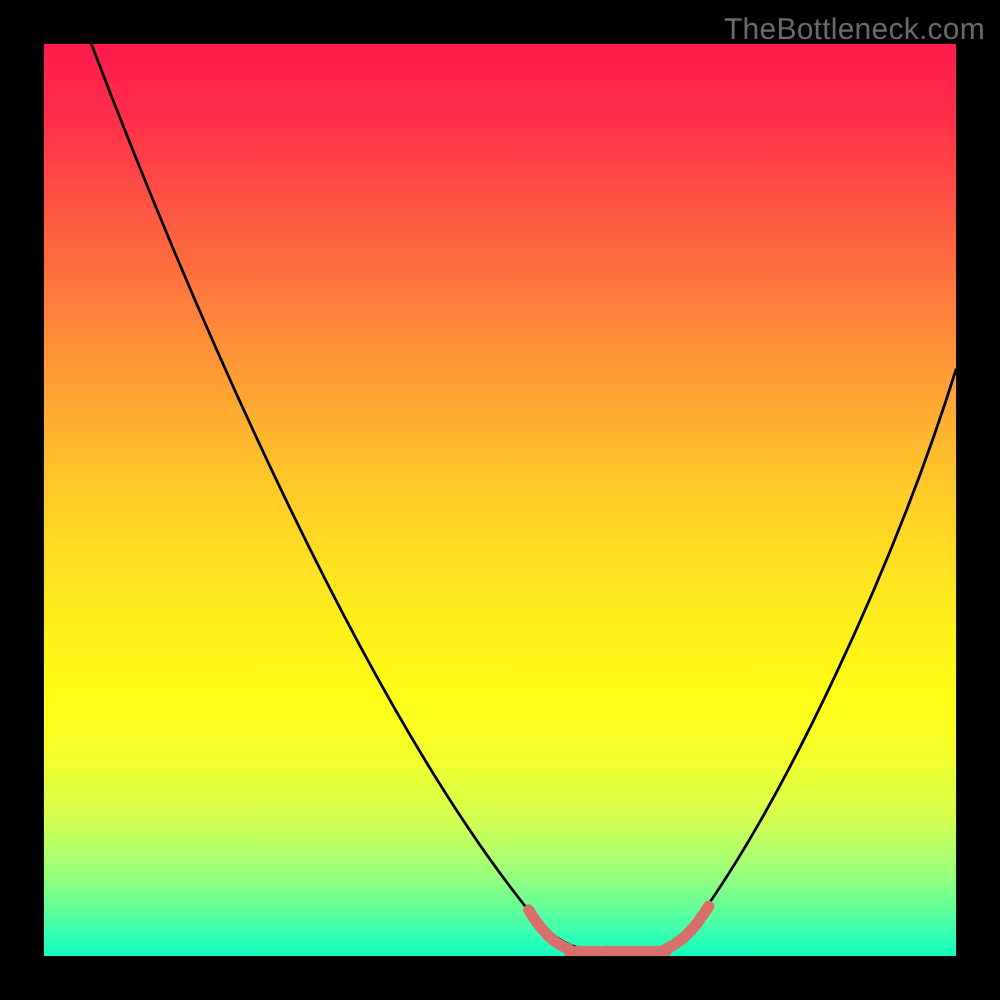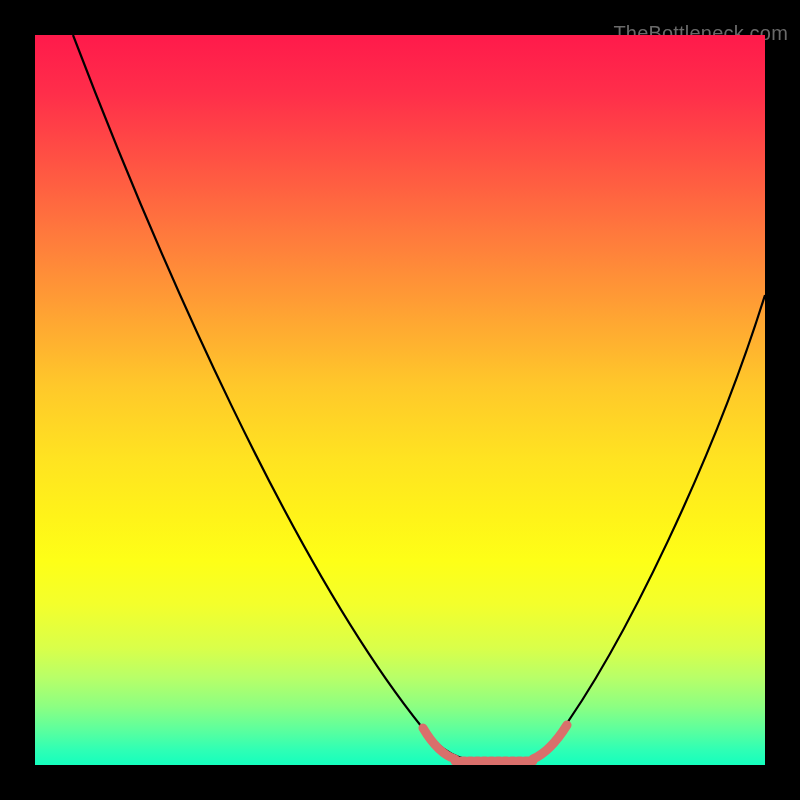--- a/index.html
+++ b/index.html
@@ -49,24 +49,24 @@
       #2effb5 98%,
       #14ffbe 100%
     );
   }
   .svg-layer {
     position: absolute;
     inset: 0;
   }
   .watermark {
     position: absolute;
-    top: 22px;
+    top: 10px;
     right: 12px;
     color: #6a6a6a;
-    font-size: 20px;
+    font-size: 24px;
     font-weight: 500;
     letter-spacing: 0.2px;
   }
 </style>
 </head>
 <body>
 
 <div class="frame">
 
   <div class="watermark">TheBottleneck.com</div>

